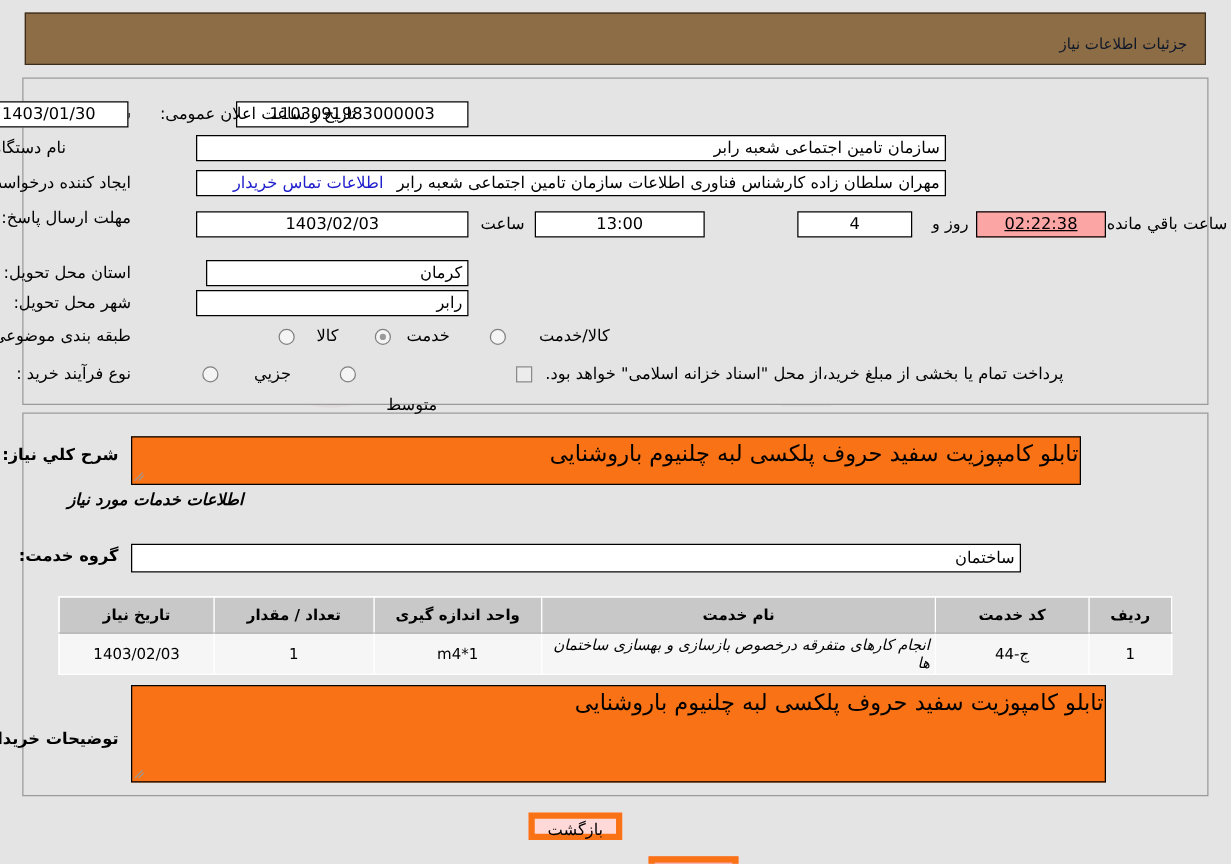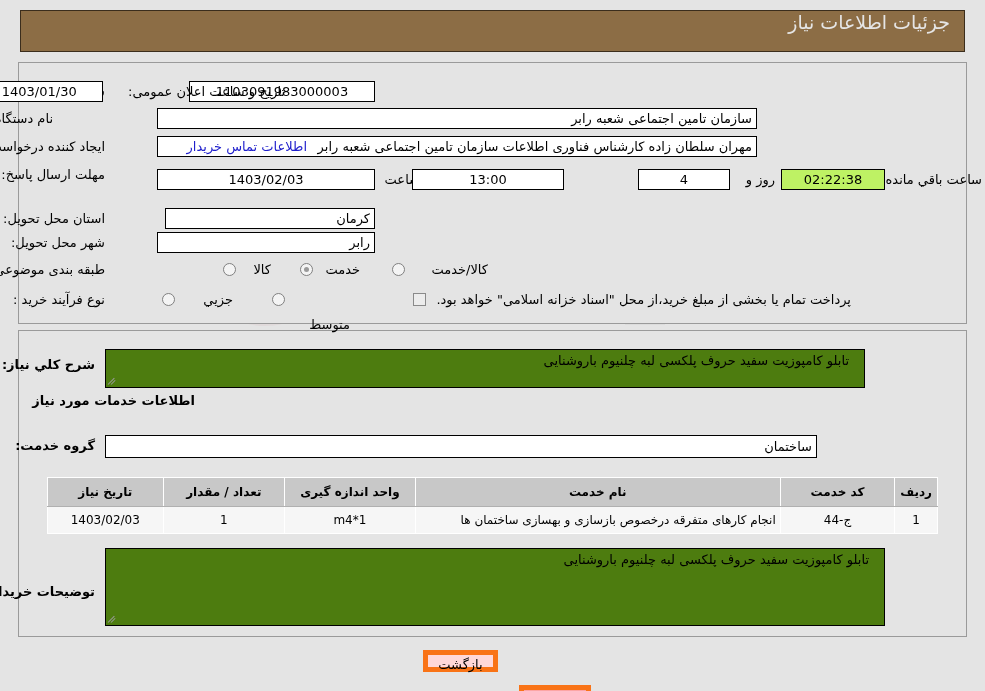--- a/index.html
+++ b/index.html
@@ -55,23 +55,23 @@
     width: 945px;
     height: 42px;
     background: #8c6d45;
     border: 1px solid #3b2d1c;
     box-sizing: border-box;
     z-index: 2;
   }
   .header-title {
     position: absolute;
     right: 14px;
-    top: 0;
-    color: #e5e5e5;
-    font-size: 19px;
+    top: 17px;
+    color: #0f172a;
+    font-size: 12px;
   }
 
   
   .panel {
     position: absolute;
     left: 18px;
     box-sizing: border-box;
     border: 1px solid #9a9a9a;
     background: #e4e4e4;
     z-index: 1;
@@ -95,21 +95,21 @@
     height: 21px;
     line-height: 19px;
     font-size: 13px;
     padding: 0 4px;
     white-space: nowrap;
     overflow: hidden;
     z-index: 3;
   }
   .fld.center { text-align: center; }
   .fld.right  { text-align: right; }
-  .fld.cream  { background: #bef264; }
+  .fld.cream  { background: #fca5a5; text-decoration: underline; }
 
   
   .link {
     position: absolute;
     color: #2020cc;
     font-size: 13px;
     text-decoration: none;
     white-space: nowrap;
     z-index: 4;
   }
@@ -141,23 +141,23 @@
     background: #ececec;
     box-sizing: border-box;
     z-index: 3;
   }
 
   
   .ta {
     position: absolute;
     box-sizing: border-box;
     border: 1px solid #000;
-    background: #4d7c0f;
-    font-size: 13px;
-    padding: 3px 15px;
+    background: #f97316;
+    font-size: 18px;
+    padding: 3px 1px;
     z-index: 3;
     overflow: hidden;
   }
   .ta .grip {
     position: absolute;
     left: 2px;
     bottom: 1px;
     width: 10px;
     height: 10px;
     z-index: 4;
@@ -189,32 +189,32 @@
     z-index: 3;
     background: #fff;
   }
   .tbl th {
     background: #c8c8c8;
     border: 1px solid #ffffff;
     border-bottom: 1px solid #b0b0b0;
     font-weight: bold;
     font-size: 12px;
     height: 24px;
-    padding: 2px 4px;
+    padding: 2px 16px;
     color: #000;
   }
   .tbl td {
     background: #f6f6f6;
     border: 1px solid #ffffff;
     height: 22px;
     padding: 2px 4px;
     text-align: center;
     font-size: 12px;
   }
-  .tbl td.name-cell { text-align: right; }
+  .tbl td.name-cell { text-align: right; font-style: italic; }
 
   
   .btn {
     position: absolute;
     box-sizing: border-box;
     border: 5px solid #f97316;
     height: 22px;
     line-height: 20px;
     text-align: center;
     font-size: 13px;
@@ -254,21 +254,21 @@
 <div class="lbl" style="right:932px; top:111px;">نام دستگاه خریدار:</div>
 <div class="fld right" style="right:228px; top:108px; width:600px;">سازمان تامین اجتماعی شعبه رابر</div>
 
 <div class="lbl" style="right:880px; top:139px;">ایجاد کننده درخواست:</div>
 <div class="fld right" style="right:228px; top:136px; width:600px;">مهران سلطان زاده کارشناس فناوری اطلاعات  سازمان تامین اجتماعی شعبه رابر</div>
 <a class="link" href="#" style="right:678px; top:139px;">اطلاعات تماس خریدار</a>
 
 <div class="lbl" style="right:880px; top:167px; line-height:15px; text-align:right; width:92px;">مهلت ارسال پاسخ: تا تاریخ:</div>
 <div class="fld center" style="right:610px; top:169px; width:218px;">1403/02/03</div>
 <div class="lbl" style="right:565px; top:172px;">ساعت</div>
-<div class="fld center" style="right:421px; top:169px; width:152px;">13:00</div>
+<div class="fld center" style="right:421px; top:169px; width:136px;">13:00</div>
 <div class="fld center" style="right:255px; top:169px; width:92px;">4</div>
 <div class="lbl" style="right:210px; top:172px;">روز و</div>
 <div class="fld center cream" style="right:100px; top:169px; width:104px;">02:22:38</div>
 <div class="lbl" style="right:3px; top:172px;">ساعت باقي مانده</div>
 
 <div class="lbl" style="right:880px; top:211px;">استان محل تحویل:</div>
 <div class="fld right" style="right:610px; top:208px; width:210px;">کرمان</div>
 
 <div class="lbl" style="right:880px; top:235px;">شهر محل تحویل:</div>
 <div class="fld right" style="right:610px; top:232px; width:218px;">رابر</div>
@@ -293,21 +293,21 @@
 
 <div class="sec-head" style="right:890px; top:357px;">شرح کلي نياز:</div>
 <div class="ta" style="right:120px; top:349px; width:760px; height:39px;">
   <span>تابلو کامپوزیت سفید حروف پلکسی لبه چلنیوم باروشنایی</span>
   <span class="grip">
     <i style="width:9px; left:0; top:8px; transform:rotate(-45deg);"></i>
     <i style="width:6px; left:3px; top:8px; transform:rotate(-45deg);"></i>
   </span>
 </div>
 
-<div class="sec-head" style="right:790px; top:393px;">اطلاعات خدمات مورد نیاز</div>
+<div class="sec-head" style="right:790px; top:393px;font-style:italic;">اطلاعات خدمات مورد نیاز</div>
 
 <div class="sec-head" style="right:890px; top:438px;">گروه خدمت:</div>
 <div class="fld right" style="right:168px; top:435px; width:712px; height:23px; line-height:21px;">ساختمان</div>
 
 <table class="tbl">
   <thead>
     <tr>
       <th style="width:34px;">ردیف</th>
       <th style="width:112px;">کد خدمت</th>
       <th style="width:385px;">نام خدمت</th>

